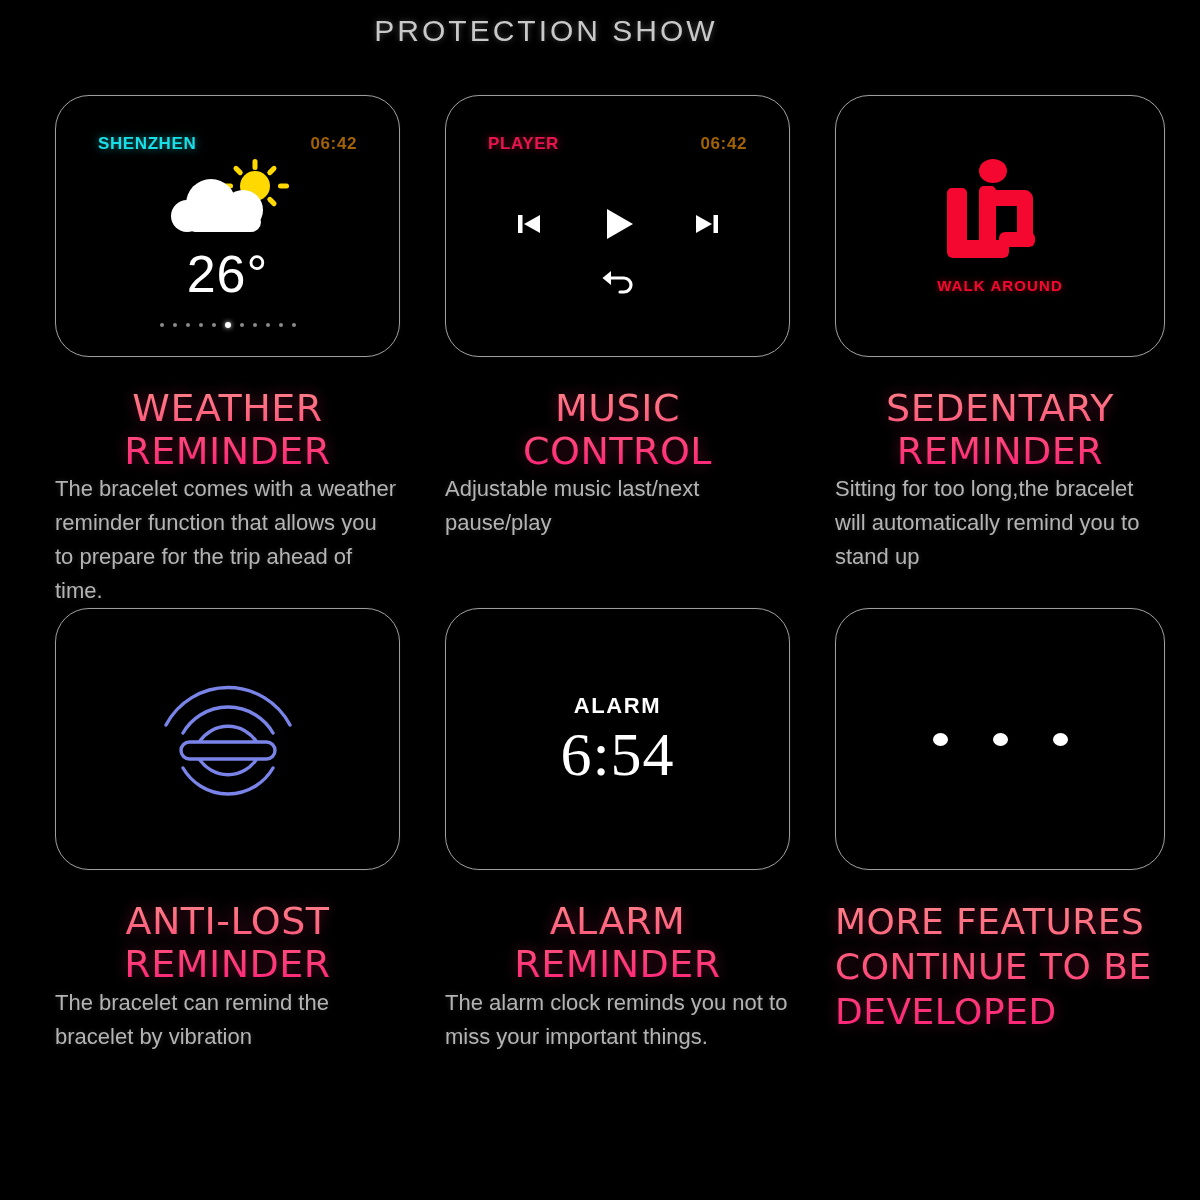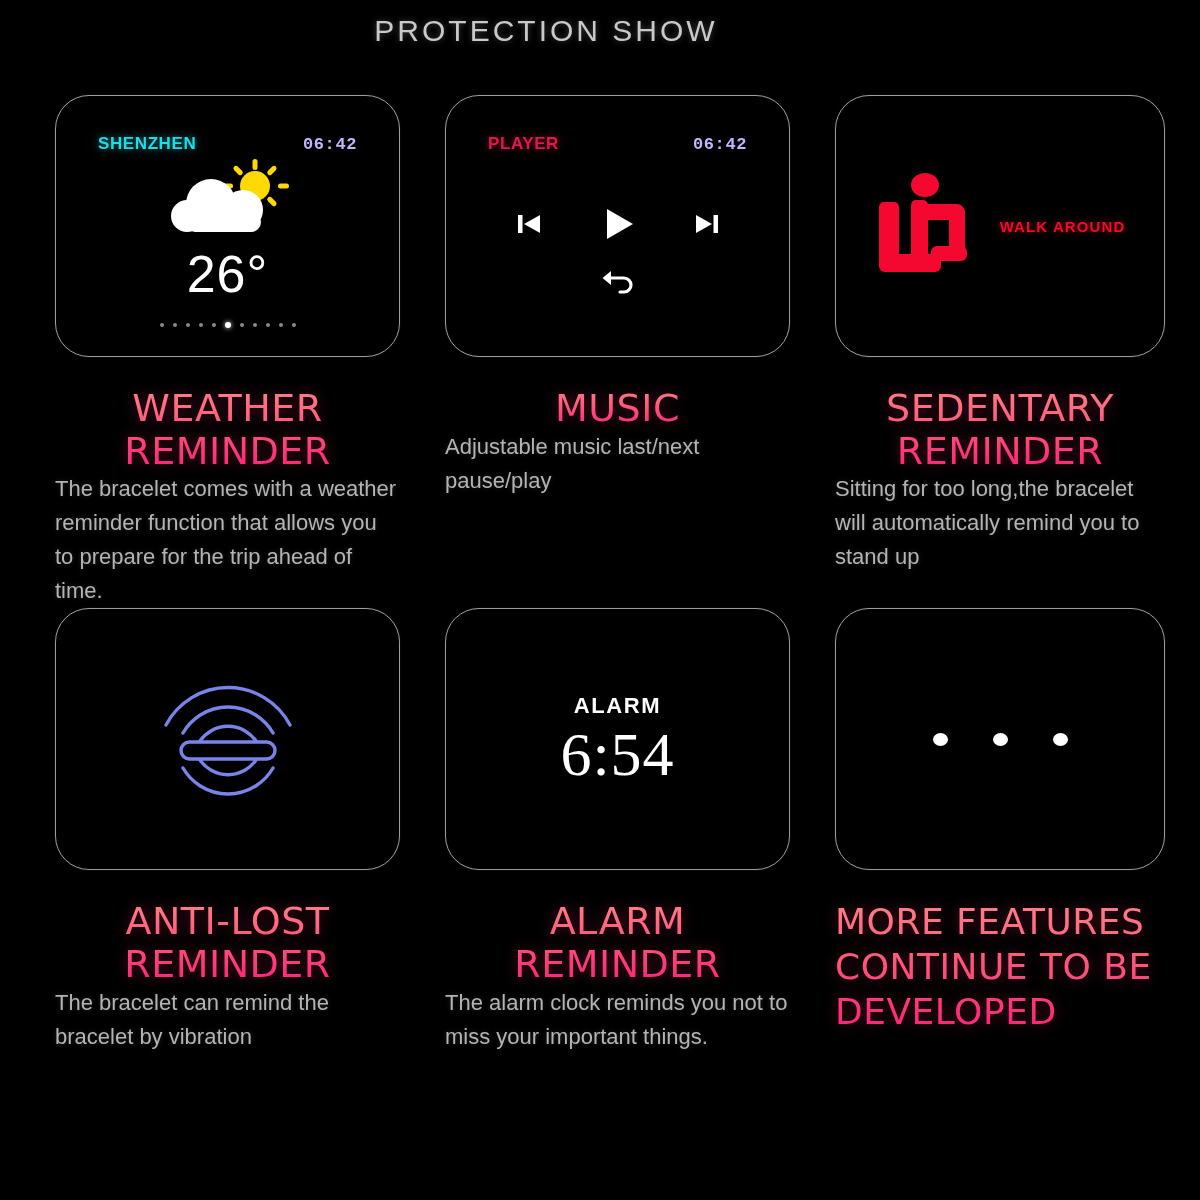--- a/index.html
+++ b/index.html
@@ -68,21 +68,21 @@
     display: flex;
     justify-content: space-between;
     align-items: center;
     font-size: 17px;
     font-weight: bold;
     letter-spacing: 0.6px;
     gap: 16px;
   }
   .status-city { color: #19e0e8; text-shadow: 0 0 8px rgba(25,224,232,0.6); }
   .status-player { color: #e8144f; text-shadow: 0 0 8px rgba(232,20,79,0.55); }
-  .status-time { color: #c4b5fd; font-family: Liberation Mono, monospace; }
+  .status-time { color: #a16207; }
 
   
   .weather-icon {
     position: absolute;
     top: 62px; left: 0; right: 0;
     height: 92px;
     display: flex; justify-content: center; align-items: center;
   }
   .temp {
     position: absolute;
@@ -119,21 +119,21 @@
   .player-back {
     position: absolute;
     top: 172px; left: 0; right: 0;
     display: flex; justify-content: center;
   }
 
   
   .sedentary-wrap {
     position: absolute;
     top: 0; left: 0; right: 0; bottom: 0;
-    display: flex; flex-direction: row;
+    display: flex; flex-direction: column;
     justify-content: center; align-items: center;
     gap: 10px;
   }
   .walk-label {
     color: #f5082f;
     font-size: 15px;
     font-weight: bold;
     letter-spacing: 1.1px;
     text-shadow: 0 0 7px rgba(245,8,47,0.55);
   }
@@ -297,20 +297,21 @@
         <span>
           <svg width="36" height="30" viewBox="0 0 36 30">
             <path d="M10 10 H24 a7 7 0 0 1 0 14 h-4" fill="none" stroke="#ffffff" stroke-width="3.2" stroke-linecap="round"></path>
             <polygon points="11,3 11,17 2.5,10" fill="#ffffff"></polygon>
           </svg>
         </span>
       </div>
     </div>
     <div class="heading">
       <div>MUSIC</div>
+      <div>CONTROL</div>
     </div>
     <div class="body-text">Adjustable music last/next pause/play</div>
   </div>
 
   <div class="cell col3 rowA">
     <div class="screen">
       <div class="sedentary-wrap">
         <span>
           <svg width="115" height="105" viewBox="0 0 115 105">
             <g fill="#f5082f">

